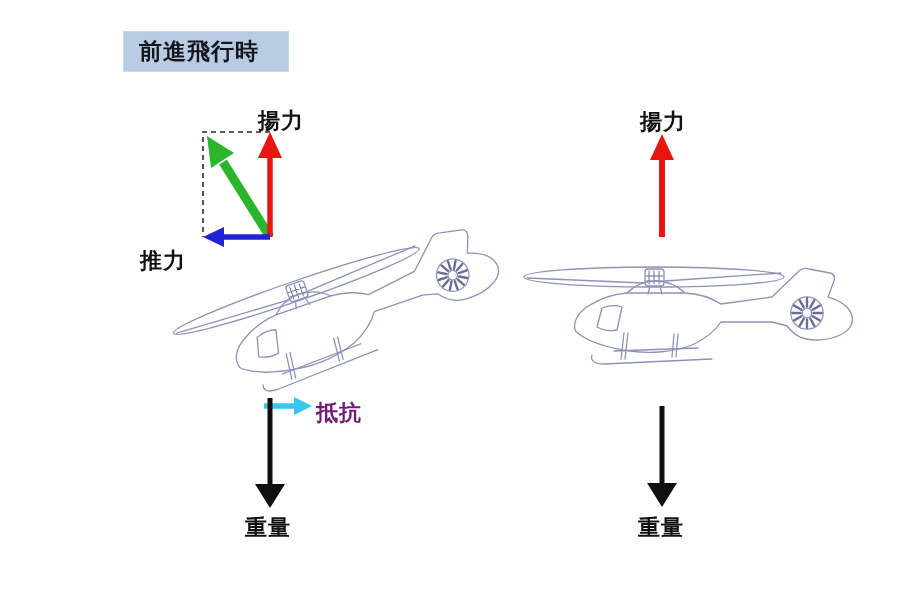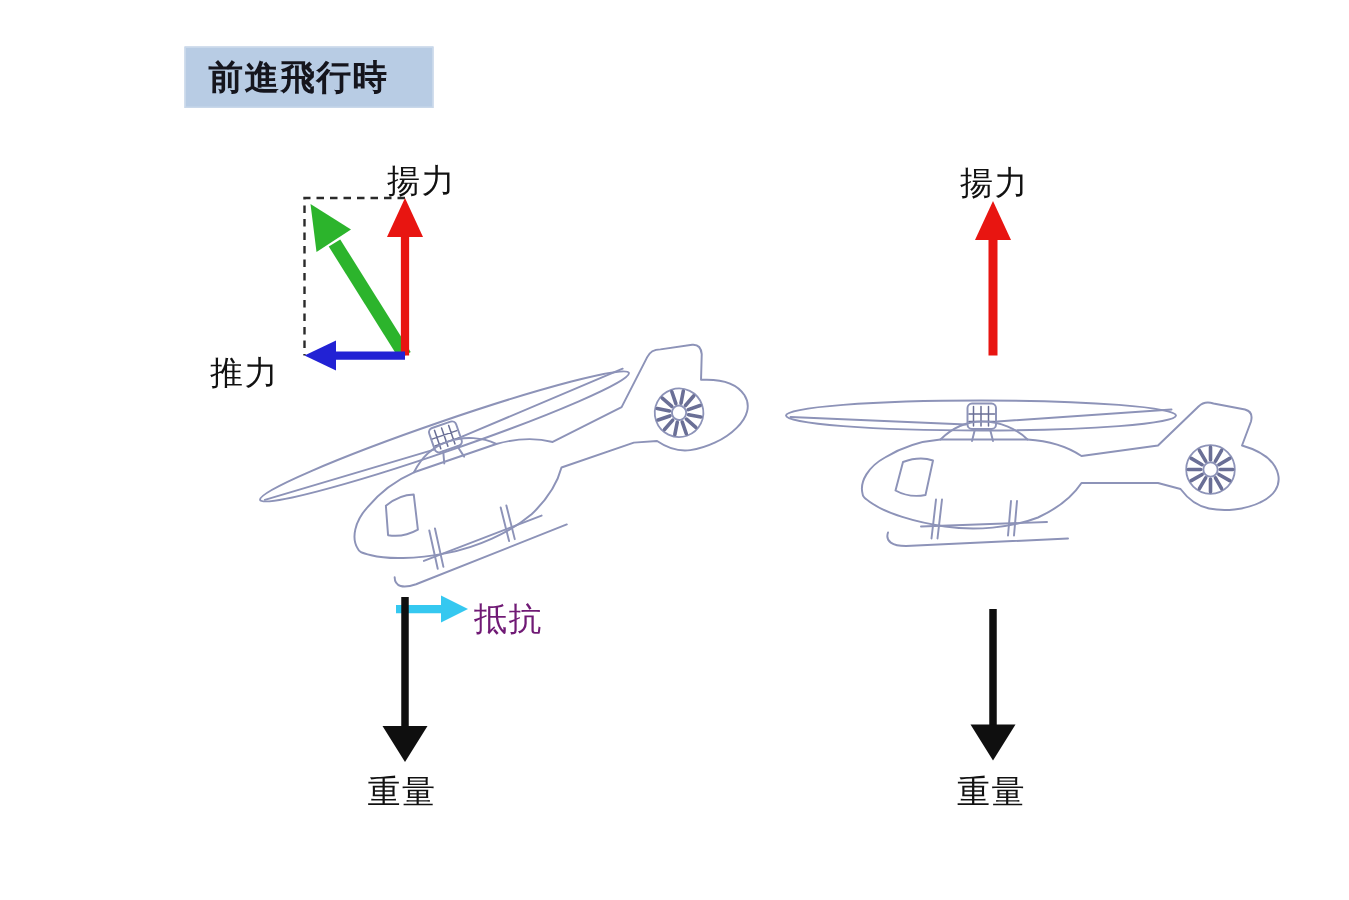--- a/index.html
+++ b/index.html
@@ -27,27 +27,27 @@
     align-items: center;
     padding-left: 15px;
     font-size: 23px;
     font-weight: bold;
     letter-spacing: 1px;
     white-space: nowrap;
   }
   .force-label {
     position: absolute;
     font-size: 22px;
-    font-weight: normal;
+    font-weight: bold;
     line-height: 1.1;
     letter-spacing: 1px;
     white-space: nowrap;
   }
   .lbl-lift-left   { left: 234px; top: 109px; }
-  .lbl-thrust      { left: 116px; top: 237px; text-align: center; }
+  .lbl-thrust      { left: 116px; top: 249px; text-align: center; }
   .lbl-drag        { left: 292px; top: 401px; }
   .lbl-weight-left { left: 221px; top: 516px; }
   .lbl-lift-right  { left: 616px; top: 110px; }
   .lbl-weight-right{ left: 614px; top: 516px; }
 </style>
 </head>
 <body>
 
 <div class="canvas">
 

